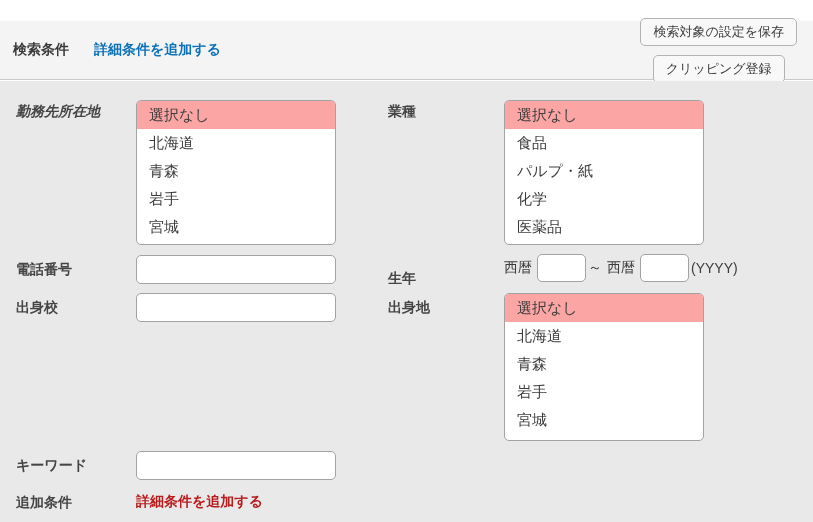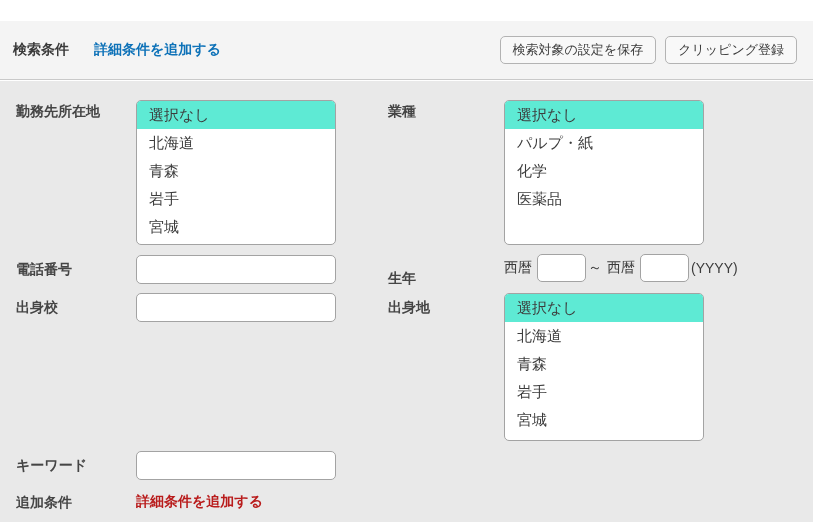--- a/index.html
+++ b/index.html
@@ -20,21 +20,21 @@
   .topbar-title {
     margin-left: 13px; font-size: 14px; font-weight: bold; color: #3a3a3a;
     white-space: nowrap;
   }
   .topbar-link {
     margin-left: 25px; font-size: 14px; font-weight: bold; color: #0e72b8;
     text-decoration: none; white-space: nowrap; cursor: pointer;
   }
   .topbar-buttons {
     margin-left: auto; margin-right: 16px;
-    display: flex; gap: 9px; align-items: center;
+    display: flex; gap: 9px; align-items: center; flex-direction: column;
   }
   .tb-btn {
     height: 28px; padding: 0 12px;
     background: #f8f8f8; border: 1px solid #b3b3b3; border-radius: 5px;
     font-family: inherit; font-size: 13px; color: #3b3b3b;
     white-space: nowrap; cursor: pointer; line-height: 26px;
   }
 
   
   .form-area {
@@ -48,21 +48,21 @@
 
   .listbox {
     position: absolute; width: 200px;
     background: #ffffff; border: 1px solid #a3a3a3; border-radius: 5px;
     overflow: hidden; cursor: default;
   }
   .lb-option {
     height: 28px; line-height: 28px; padding-left: 12px;
     font-size: 15px; color: #3c3c3c; white-space: nowrap;
   }
-  .lb-option.selected { background: #5eead4; }
+  .lb-option.selected { background: #fca5a5; }
 
   .text-input {
     position: absolute; width: 200px; height: 29px;
     background: #ffffff; border: 1px solid #a3a3a3; border-radius: 5px;
     font-family: inherit; font-size: 14px; color: #3b3b3b; padding: 0 8px;
     outline: none;
   }
 
   .birth-row {
     position: absolute; left: 504px; top: 172px; height: 30px;
@@ -95,33 +95,34 @@
     <span class="topbar-title">検索条件</span>
     <a class="topbar-link">詳細条件を追加する</a>
     <div class="topbar-buttons">
       <button class="tb-btn">検索対象の設定を保存</button>
       <button class="tb-btn">クリッピング登録</button>
     </div>
   </div>
 
   <div class="form-area">
 
-    <span class="fld-label" style="left:16px; top:23px;">勤務先所在地</span>
+    <span class="fld-label" style="left:16px; top:23px;font-style:italic;">勤務先所在地</span>
     <div class="listbox" style="left:136px; top:19px; height:145px;" role="listbox">
       <div class="lb-option selected">選択なし</div>
       <div class="lb-option">北海道</div>
       <div class="lb-option">青森</div>
       <div class="lb-option">岩手</div>
       <div class="lb-option">宮城</div>
       <div class="lb-option">秋田</div>
     </div>
 
     <span class="fld-label" style="left:388px; top:23px;">業種</span>
     <div class="listbox" style="left:504px; top:19px; height:145px;" role="listbox">
       <div class="lb-option selected">選択なし</div>
+      <div class="lb-option">食品</div>
       <div class="lb-option">パルプ・紙</div>
       <div class="lb-option">化学</div>
       <div class="lb-option">医薬品</div>
     </div>
 
     <span class="fld-label" style="left:16px; top:181px;">電話番号</span>
     <input class="text-input" style="left: 136px; top: 174px;" type="text" value="">
 
     <span class="fld-label" style="left:388px; top:190px;">生年</span>
     <div class="birth-row">

